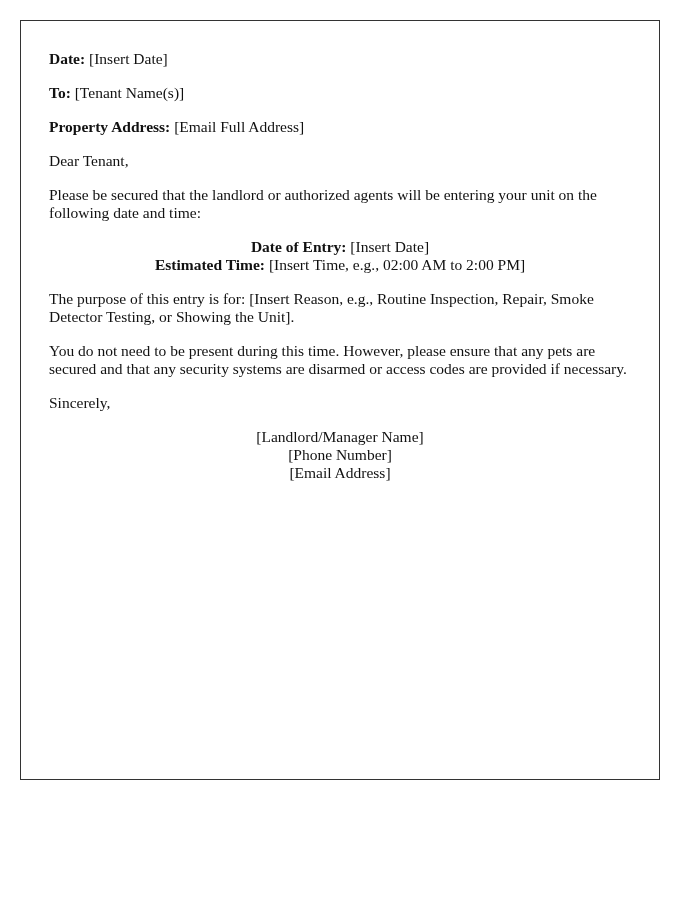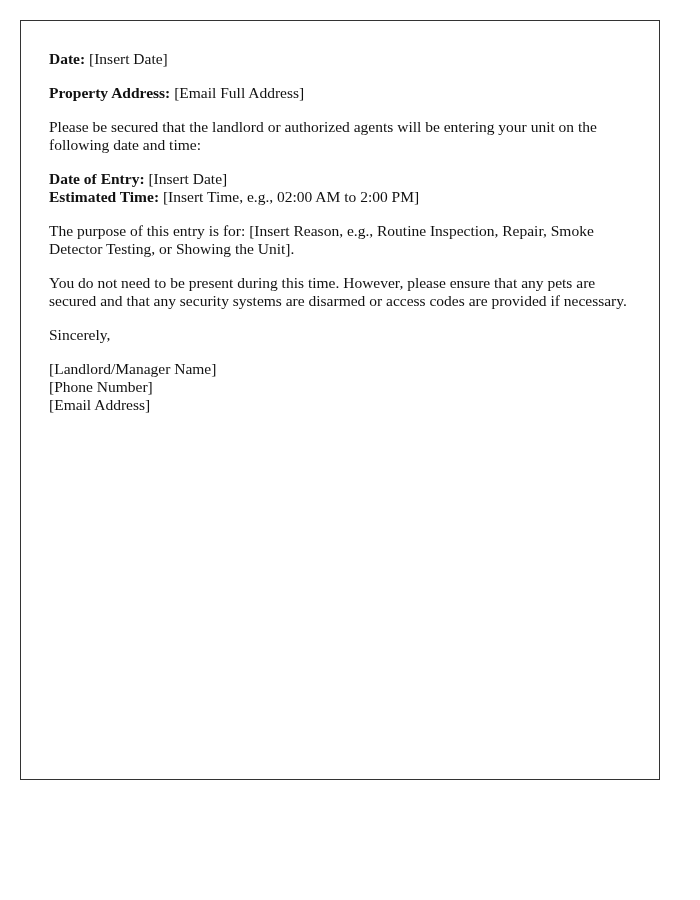--- a/index.html
+++ b/index.html
@@ -24,39 +24,44 @@
       height: 760px;
       border: 1px solid #333333;
       box-sizing: border-box;
       padding: 29px 28px 20px 28px;
     }
     .para {
       margin: 0 0 16px 0;
     }
     .line {
       display: block;
+      text-align: center;
     }
     b {
       font-weight: bold;
     }
   </style>
 </head>
 <body>
 
 <div class="letter">
 
   <p class="para">
     <b>Date:</b><span> [Insert Date]</span>
   </p>
 
+  <p class="para">
+    <b>To:</b><span> [Tenant Name(s)]</span>
+  </p>
 
   <p class="para">
     <b>Property Address:</b><span> [Email Full Address]</span>
   </p>
 
+  <p class="para">Dear Tenant,</p>
 
   <p class="para">Please be secured that the landlord or authorized agents will be entering your unit on the following date and time:</p>
 
   <p class="para">
     <span class="line"><b>Date of Entry:</b><span> [Insert Date]</span></span>
     <span class="line"><b>Estimated Time:</b><span> [Insert Time, e.g., 02:00 AM to 2:00 PM]</span></span>
   </p>
 
   <p class="para">The purpose of this entry is for: [Insert Reason, e.g., Routine Inspection, Repair, Smoke Detector Testing, or Showing the Unit].</p>
 

